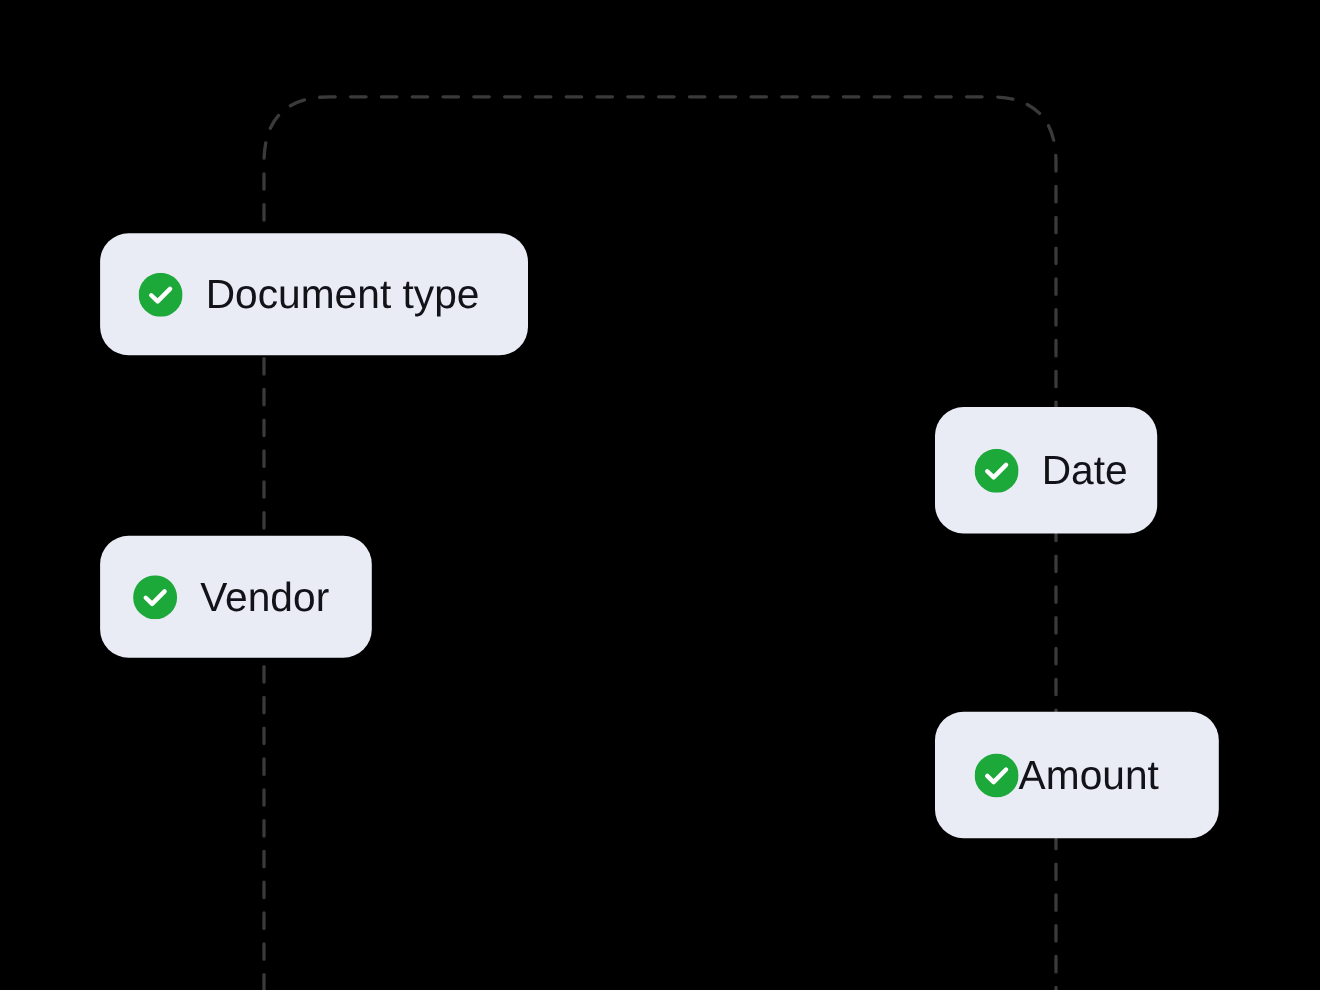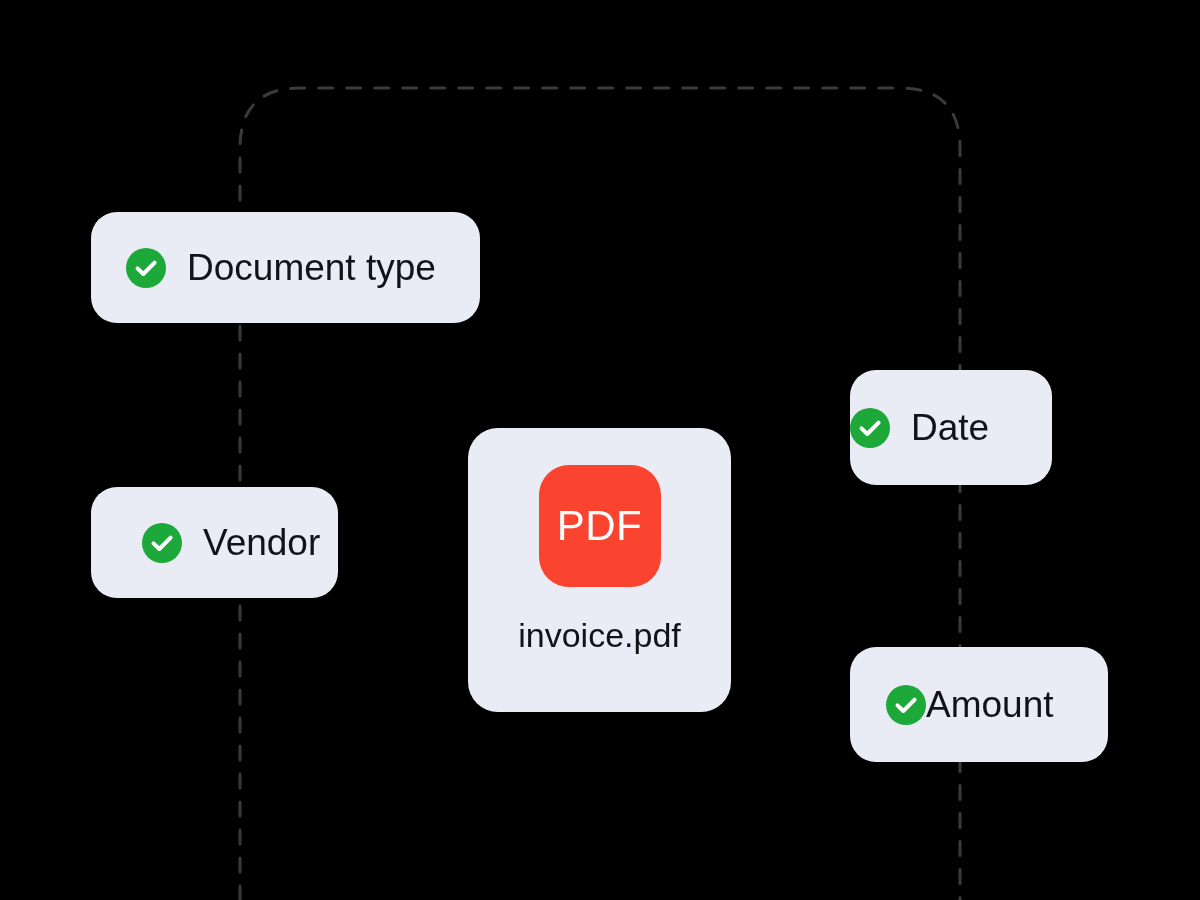--- a/index.html
+++ b/index.html
@@ -48,26 +48,27 @@
   }
 
   #chip-document-type {
     left: 91px;  top: 212px;  width: 389px;  height: 111px;
     padding-left: 35px;
   }
   #chip-document-type .chip-label { font-size: 37px; margin-left: 21px; }
 
   #chip-vendor {
     left: 91px;  top: 487px;  width: 247px;  height: 111px;
-    padding-left: 51px;
+    padding-left: 30px;
   }
   #chip-vendor .chip-label { font-size: 37px; margin-left: 21px; }
 
   #chip-date {
     left: 850px;  top: 370px;  width: 202px;  height: 115px;
+    padding-left: 36px;
   }
   #chip-date .chip-label { font-size: 37px; margin-left: 21px; }
 
   #chip-amount {
     left: 850px;  top: 647px;  width: 258px;  height: 115px;
     padding-left: 36px;
   }
   #chip-amount .chip-label { font-size: 37px; }
 
   
@@ -144,20 +145,14 @@
   </div>
 
   <div class="chip" id="chip-amount">
     <svg class="chip-icon" width="40" height="40" viewBox="0 0 40 40">
       <circle cx="20" cy="20" r="20" fill="#1DA83A"></circle>
       <path d="M11.5 20.4 L17.3 26 L28.6 14.6" stroke="#FFFFFF" stroke-width="4" stroke-linecap="round" stroke-linejoin="round" fill="none"></path>
     </svg>
     <span class="chip-label">Amount</span>
   </div>
 
-  <div id="file-card">
-    <div id="file-type-icon">
-      <span class="ext">PDF</span>
-    </div>
-    <div id="file-name">invoice.pdf</div>
-  </div>
 
 </div>
 
 </body></html>

